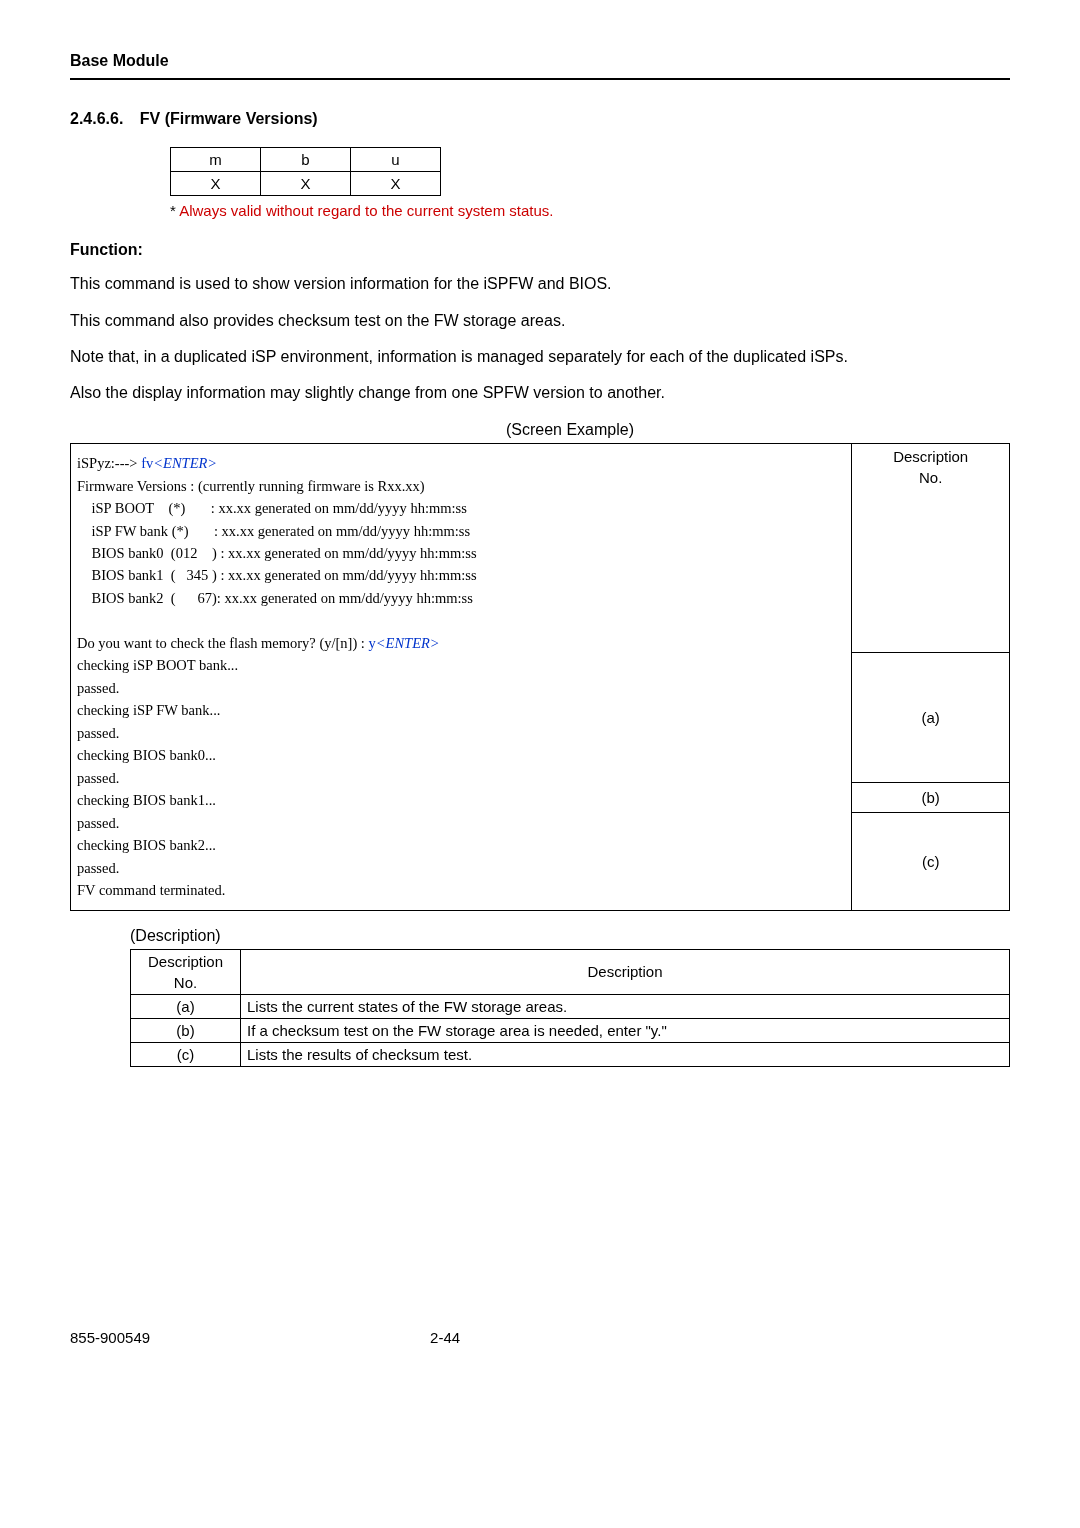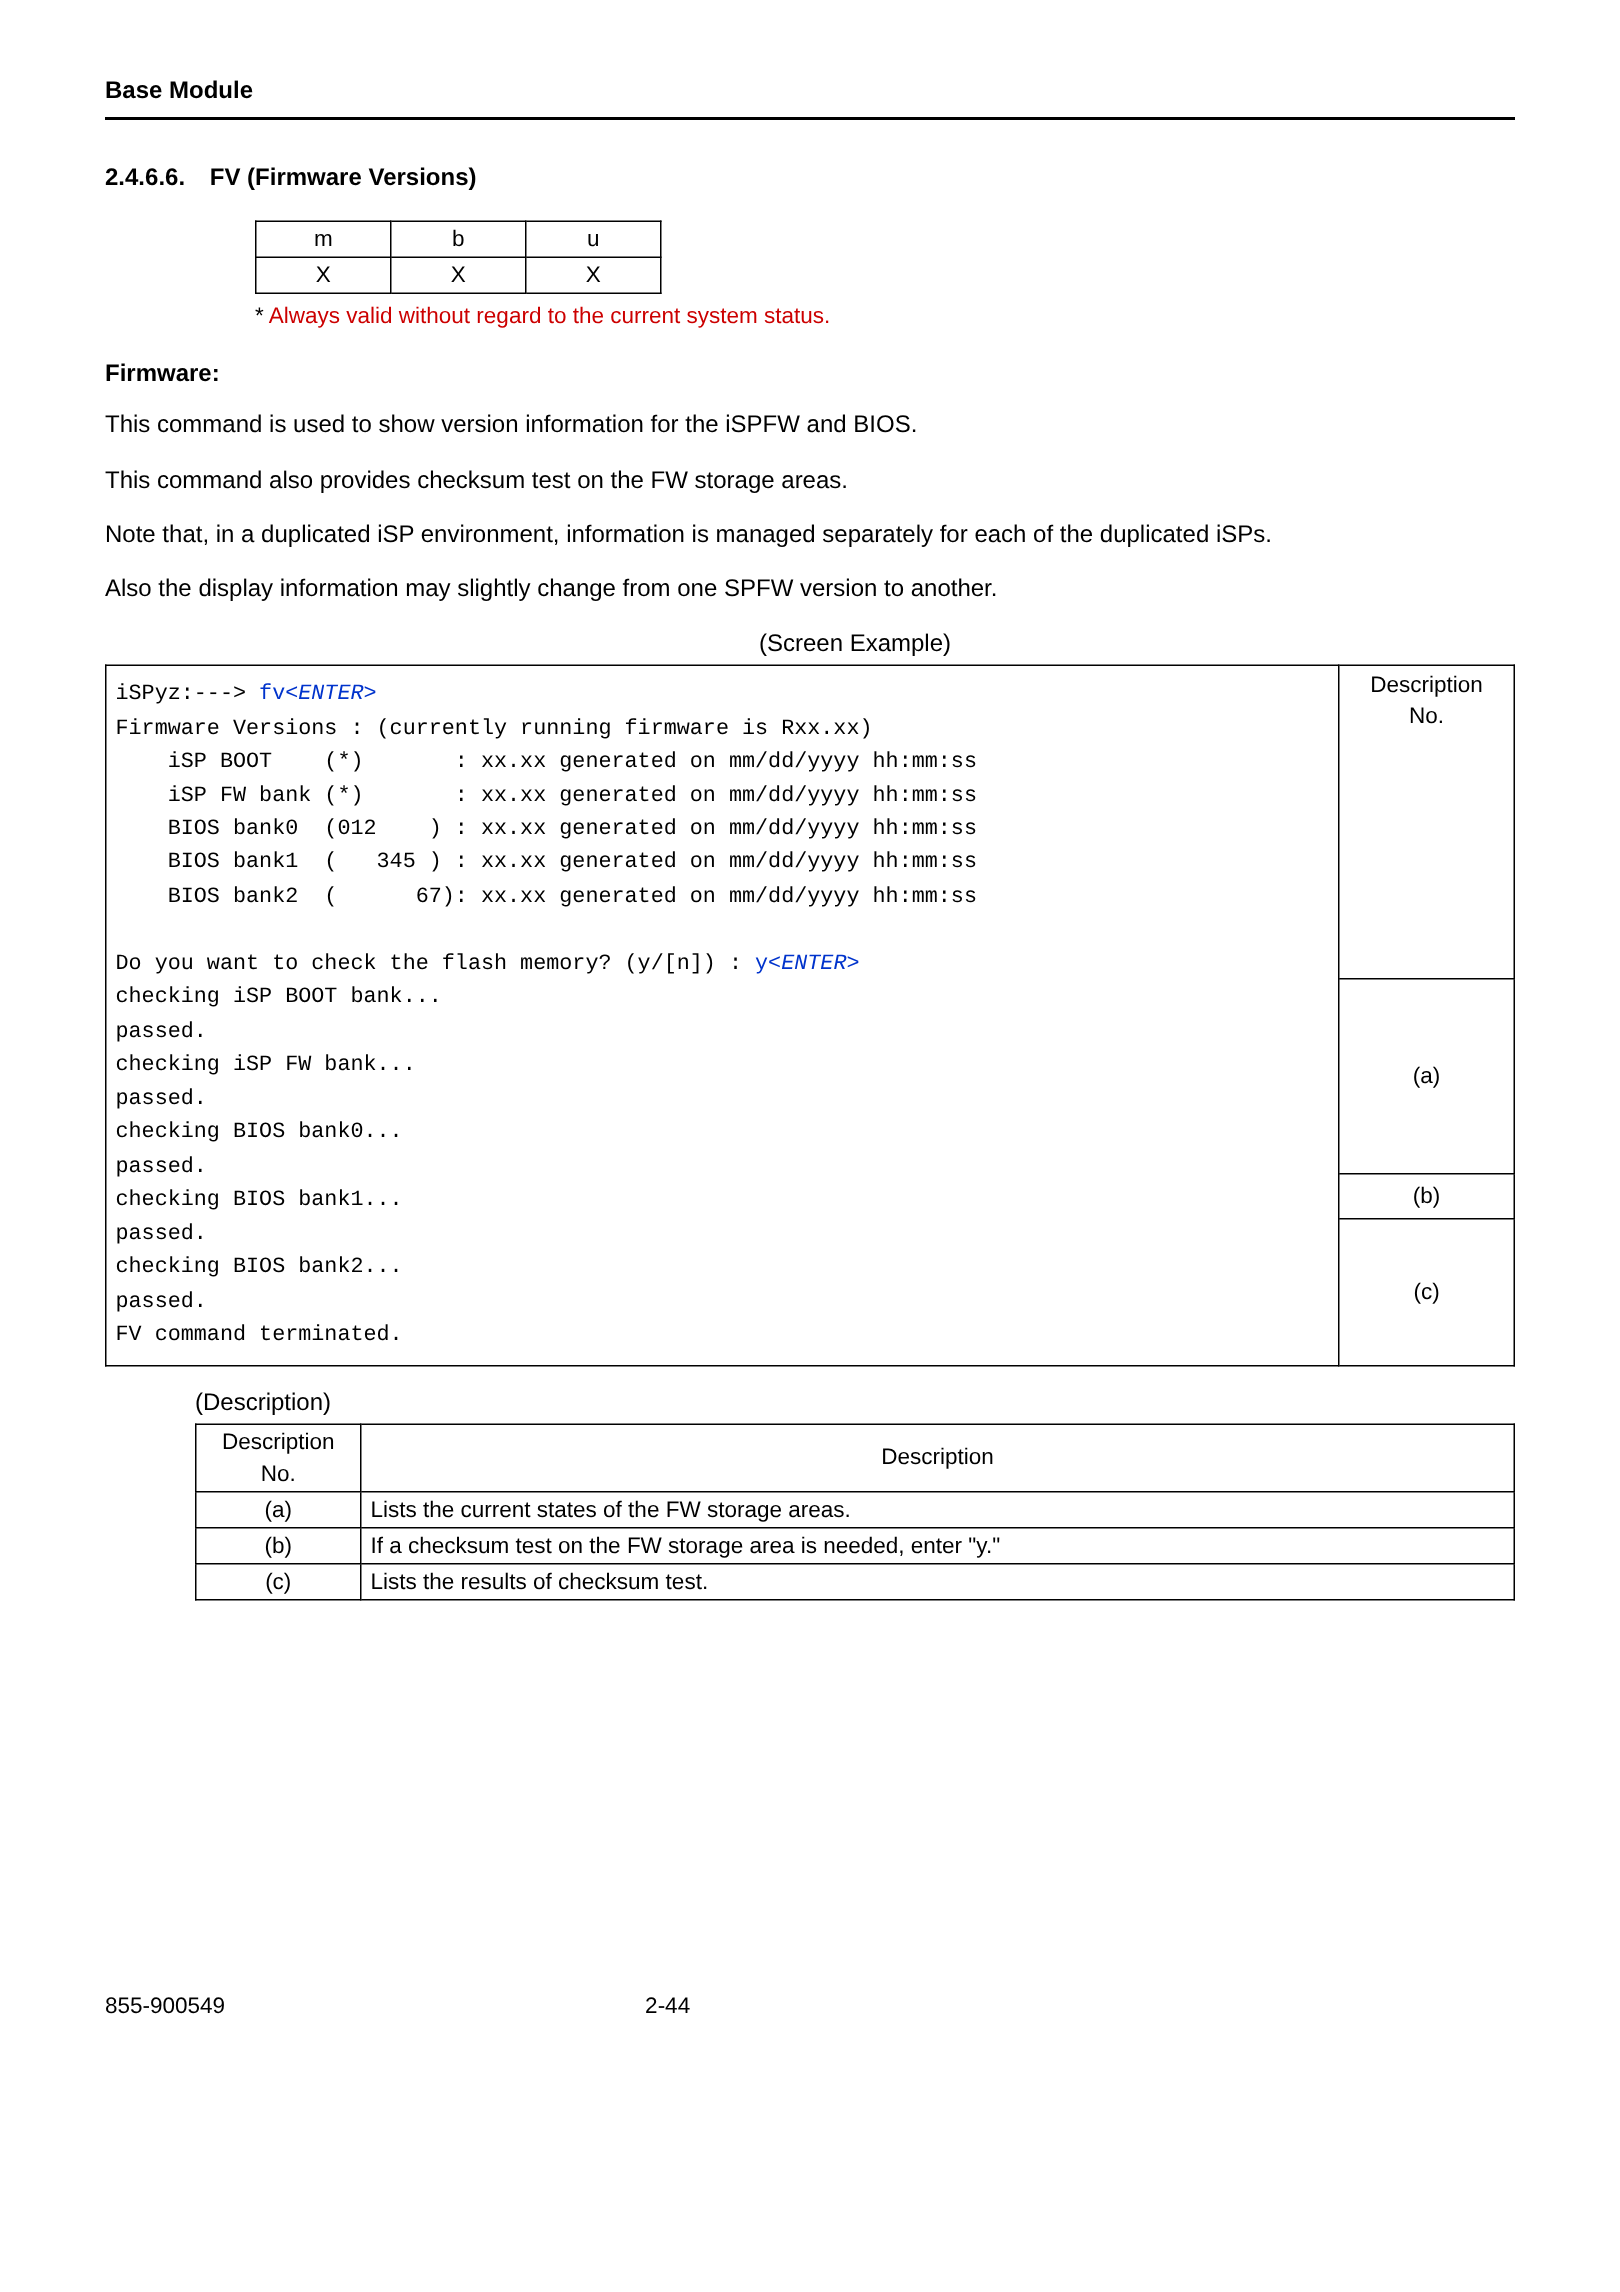--- a/index.html
+++ b/index.html
@@ -86,21 +86,21 @@
       border-left: 1px solid #000;
       white-space: nowrap;
     }
     .desc-col {
       text-align: center;
       vertical-align: middle!important;
       padding: 0 12px;
       font-size: 15px;
     }
     pre {
-      font-family: Liberation Mono, monospace;
+      font-family: Liberation Serif, serif;
       font-size: 14.5px;
       line-height: 1.55;
       white-space: pre;
     }
     .blue { color: #0033cc; }
     .blue-italic { color: #0033cc; font-style: italic; }
     .description-label {
       margin-left: 60px;
       margin-bottom: 2px;
     }
@@ -152,21 +152,21 @@
     <td>X</td>
     <td>X</td>
     <td>X</td>
   </tr>
 </tbody>
   </table>
 <div class="asterisk-note">
   <span>*</span><span class="red"> Always valid without regard to the current system status.</span>
 </div>
 
-<div class="subheading">Firmware:</div>
+<div class="subheading">Function:</div>
 <p class="body-text">This command is used to show version information for the iSPFW and BIOS.</p>
 <p class="body-text">This command also provides checksum test on the FW storage areas.</p>
 <p class="body-text justify">Note that, in a duplicated iSP environment, information is managed separately for each of the duplicated iSPs.</p>
 <p class="body-text">Also the display information may slightly change from one SPFW version to another.</p>
 
 <div class="screen-example-label">(Screen Example)</div>
 
 <table class="screen-table">
   <tbody>
       <tr>

